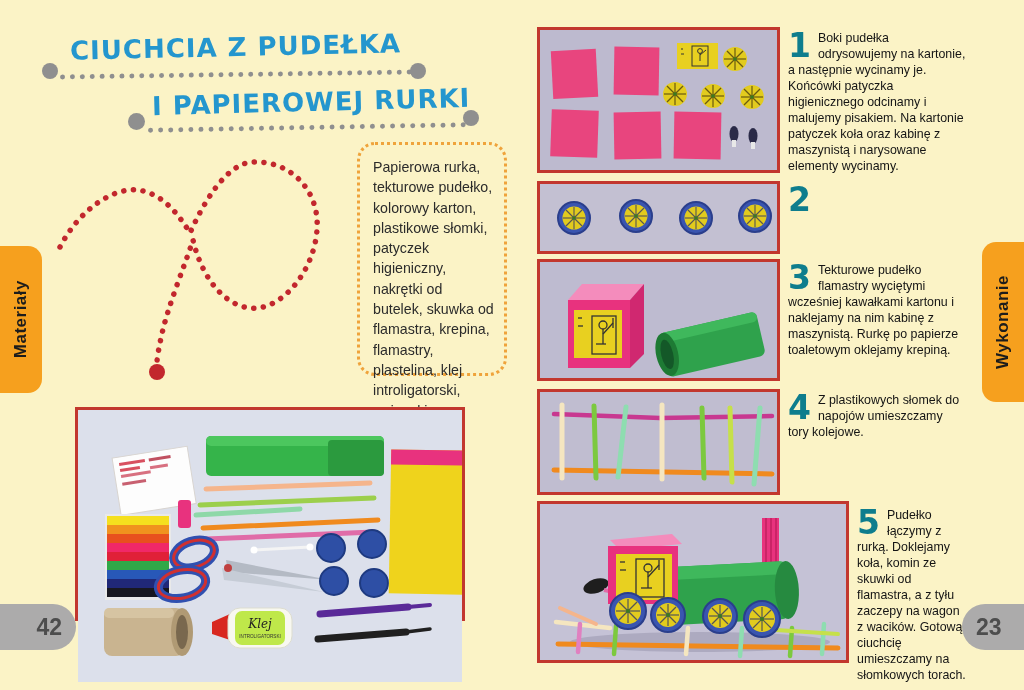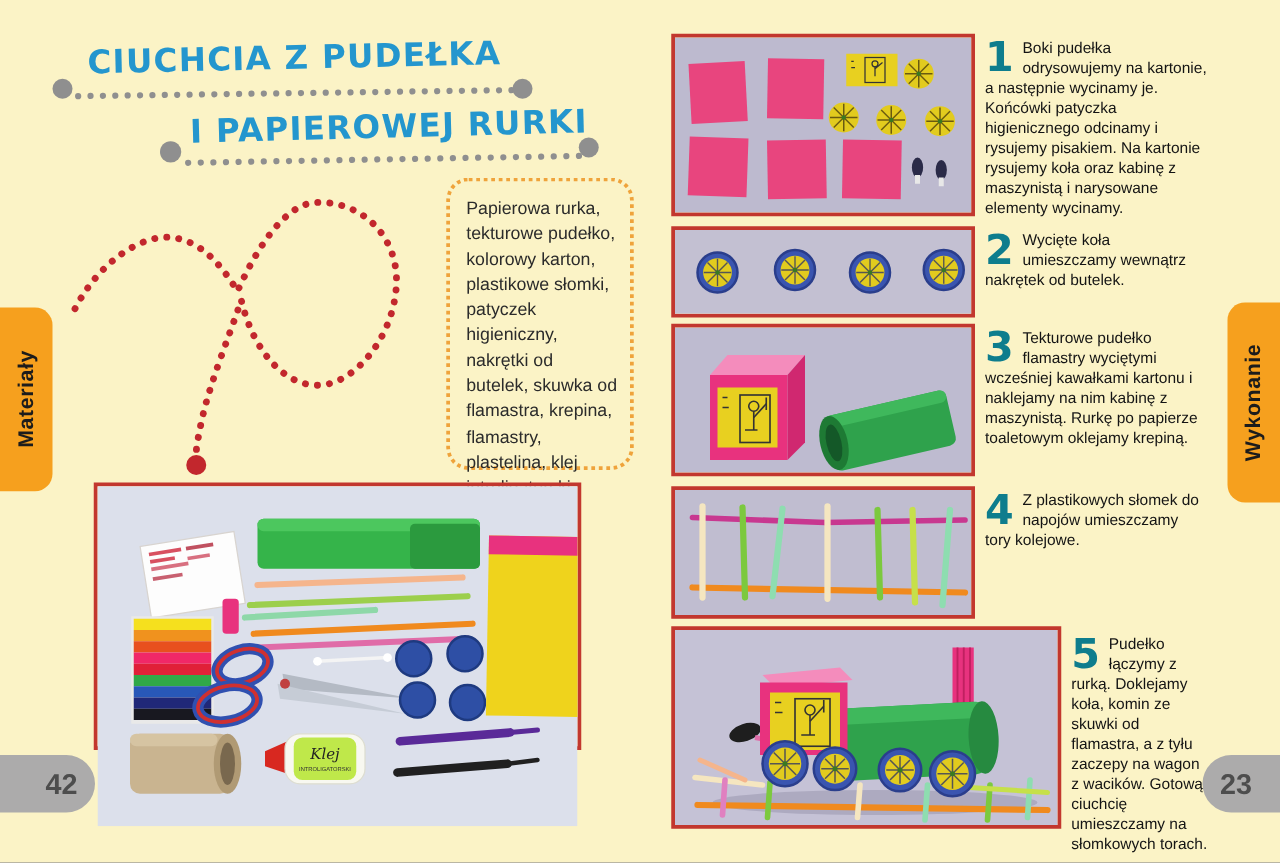--- a/index.html
+++ b/index.html
@@ -60,21 +60,21 @@
   </svg>
 
   <div class="side-tab tab-left" style="left:0;top:246px;width:42px;height:147px;">
     <span class="tab-label">Materiały</span>
   </div>
 
   <div class="materials-box">
     <div class="materials-text">Papierowa rurka, tekturowe pudełko, kolorowy karton, plastikowe słomki, patyczek higieniczny, nakrętki od butelek, skuwka od flamastra, krepina, flamastry, plastelina, klej introligatorski, nożyczki</div>
   </div>
 
-  <div class="photo" style="left:75px;top:386px;width:390px;height:214px;">
+  <div class="photo" style="left:75px;top:407px;width:390px;height:214px;">
     <svg width="384" height="272" viewBox="0 0 384 272">
       <rect width="384" height="272" fill="#DCE0EB"></rect>
 
       <g transform="rotate(-9 75 70)">
         <rect x="38" y="42" width="76" height="58" fill="#FDFDFD" stroke="#D8D4D0"></rect>
         <rect x="44" y="48" width="26" height="3" fill="#D85060"></rect>
           <rect x="44" y="54" width="20" height="3" fill="#D85060"></rect>
         <rect x="74" y="48" width="22" height="3" fill="#C05060"></rect>
           <rect x="44" y="60" width="30" height="3" fill="#D87080"></rect>
         <rect x="74" y="56" width="18" height="3" fill="#D87080"></rect>
@@ -229,21 +229,21 @@
       </g>
       <g>
         <ellipse cx="194" cy="104" rx="4.5" ry="8" fill="#2A2A48"></ellipse>
           <rect x="192" y="110" width="4" height="7" fill="#E8E8E8"></rect>
         <ellipse cx="213" cy="106" rx="4.5" ry="8" fill="#2A2A48"></ellipse>
           <rect x="211" y="112" width="4" height="7" fill="#E8E8E8"></rect>
       </g>
     </svg>
   </div>
   <div class="step-text" style="left:788px;top:30px;width:180px;">
-    <span class="step-num">1</span><span>Boki pudełka odrysowujemy na kartonie, a następnie wycinamy je. Końcówki patyczka higienicznego odcinamy i rysujemy pisakiem. Na kartonie rysujemy koła oraz kabinę z maszynistą i narysowane elementy wycinamy.</span>
+    <span class="step-num">1</span><span>Boki pudełka odrysowujemy na kartonie, a następnie wycinamy je. Końcówki patyczka higienicznego odcinamy i malujemy pisakiem. Na kartonie patyczek koła oraz kabinę z maszynistą i narysowane elementy wycinamy.</span>
   </div>
 
   <div class="photo" style="left:537px;top:181px;width:243px;height:73px;">
     <svg width="237" height="67" viewBox="0 0 237 67">
       <rect width="237" height="67" fill="#C3C0D2"></rect>
       <g>
         <g transform="translate(34,34)">
             <circle r="16" fill="#3A55B0" stroke="#2A3E8C" stroke-width="2"></circle>
             <circle r="11.5" fill="#E2CB1E"></circle>
             <g stroke="#555" stroke-width="1.1">
@@ -284,21 +284,21 @@
               <line y1="-11" y2="11"></line>
               <line x1="-8" y1="-8" x2="8" y2="8"></line>
               <line x1="-8" y1="8" x2="8" y2="-8"></line>
             </g>
             <circle r="1.8" fill="#3A7A20"></circle>
           </g>
       </g>
     </svg>
   </div>
   <div class="step-text" style="left:788px;top:184px;width:178px;">
-    <span class="step-num">2</span><span>Wycięte koła umieszczamy wewnątrz nakrętek od butelek.</span>
+    <span class="step-num">2</span>
   </div>
 
   <div class="photo" style="left:537px;top:259px;width:243px;height:122px;">
     <svg width="237" height="116" viewBox="0 0 237 116">
       <rect width="237" height="116" fill="#BEBBD0"></rect>
       <g>
         <polygon points="28,38 90,38 104,22 42,22" fill="#F48CBC"></polygon>
         <polygon points="90,38 104,22 104,92 90,106" fill="#D02870"></polygon>
         <rect x="28" y="38" width="62" height="68" fill="#E8327E"></rect>
         <rect x="34" y="48" width="48" height="48" fill="#E8D020"></rect>

